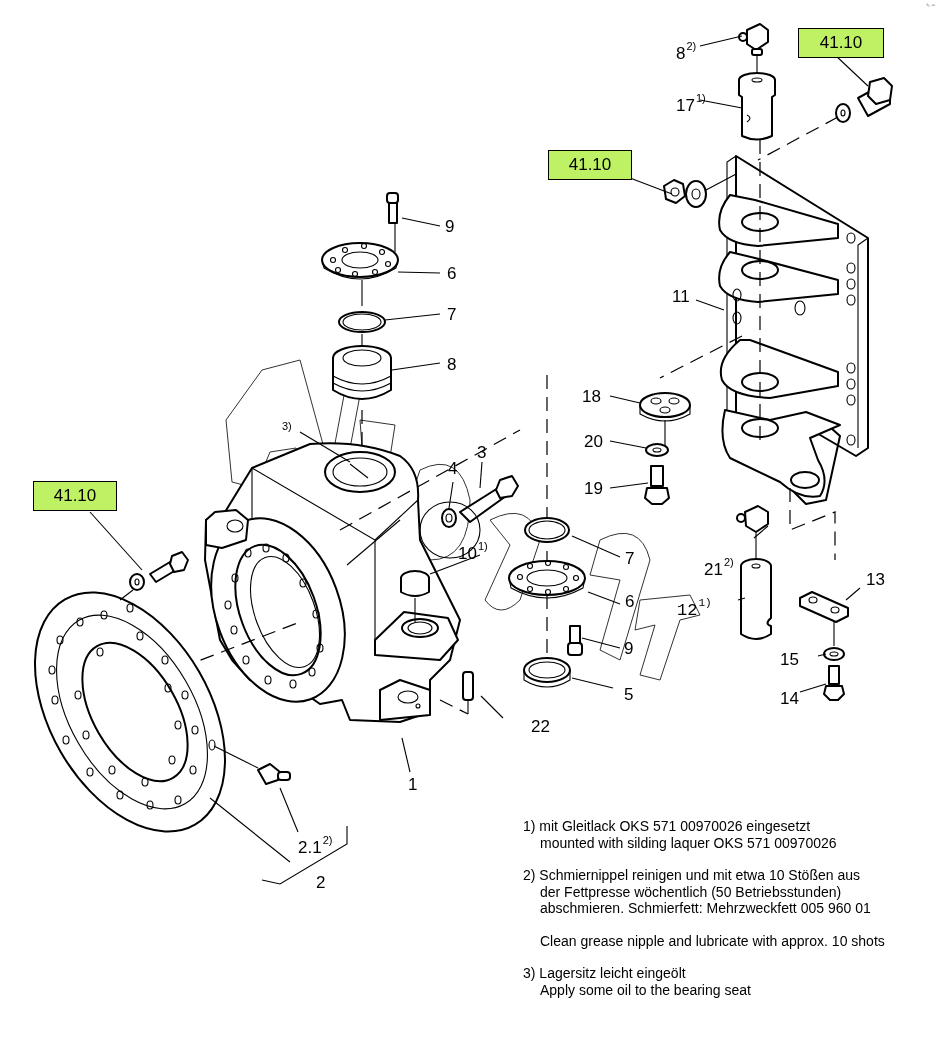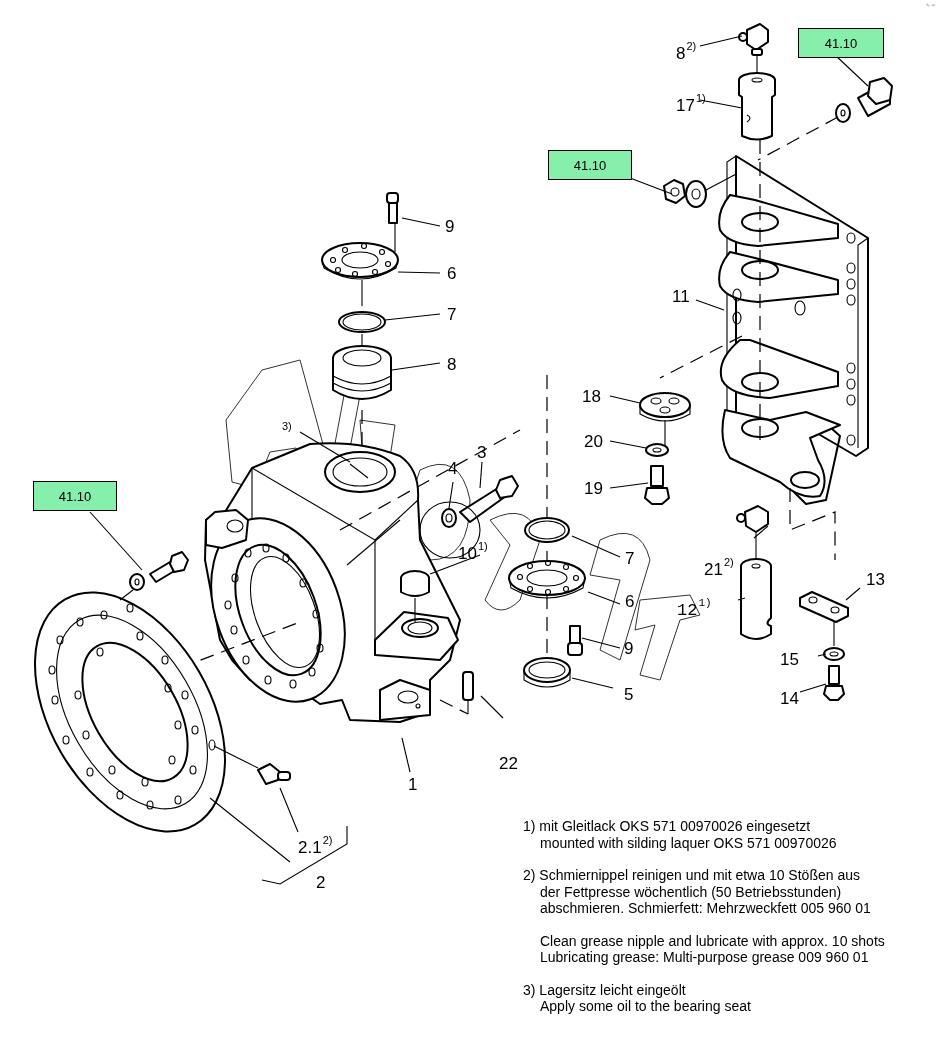--- a/index.html
+++ b/index.html
@@ -7,21 +7,21 @@
   #stage{position:absolute;left:0;top:0;width:941px;height:1062px;}
   svg#drawing{position:absolute;left:0;top:0;}
   .ln{fill:none;stroke:#000;stroke-width:2;stroke-linejoin:round;stroke-linecap:round;}
   .ln-thin{fill:none;stroke:#000;stroke-width:1.1;}
   .dash{fill:none;stroke:#000;stroke-width:1.2;stroke-dasharray:14 8;}
   .leader{fill:none;stroke:#000;stroke-width:1.1;}
   .wm{fill:none;stroke:#333;stroke-width:1;}
   .fillw{fill:#fff;}
   .lbl{position:absolute;font-size:17px;line-height:17px;white-space:nowrap;}
   .lbl sup{font-size:11px;position:relative;top:-2px;margin-left:1px;}
-  .ref-box{position:absolute;border:1.2px solid #000;background:#86efac;font-size:13px;display:flex;align-items:center;justify-content:center;}
+  .ref-box{position:absolute;border:1.2px solid #000;background:#bef264;font-size:17px;display:flex;align-items:center;justify-content:center;}
   .notes{position:absolute;left:523px;top:818px;font-size:14px;line-height:16.5px;}
   .note-p{margin:0 4px 16px 0;}
   .note-line{white-space:nowrap;}
   .indent{padding-left:17px;}
   .corner-mark{position:absolute;right:6px;top:2px;font-size:5px;color:#888;}
 </style>
 </head>
 <body>
 
 <div id="stage">
@@ -343,21 +343,21 @@
 <div class="lbl" style="left:582px;top:388px;"><span>18</span></div>
 <div class="lbl" style="left:584px;top:433px;"><span>20</span></div>
 <div class="lbl" style="left:584px;top:480px;text-align:center;"><span>19</span></div>
 <div class="lbl" style="left:477px;top:444px;"><span>3</span></div>
 <div class="lbl" style="left:448px;top:460px;"><span>4</span></div>
 <div class="lbl" style="left:458px;top:540px;"><span>10</span><sup>1)</sup></div>
 <div class="lbl" style="left:625px;top:550px;"><span>7</span></div>
 <div class="lbl" style="left:625px;top:593px;"><span>6</span></div>
 <div class="lbl" style="left:624px;top:640px;"><span>9</span></div>
 <div class="lbl" style="left:624px;top:686px;"><span>5</span></div>
-<div class="lbl" style="left:499px;top:718px;margin-top:37px;"><span>22</span></div>
+<div class="lbl" style="left:531px;top:718px;"><span>22</span></div>
 <div class="lbl" style="left:408px;top:776px;"><span>1</span></div>
 <div class="lbl" style="left:704px;top:556px;"><span>21</span><sup>2)</sup></div>
 <div class="lbl" style="left:677px;top:597px;font-family:Liberation Mono, monospace;"><span>12</span><sup>1)</sup></div>
 <div class="lbl" style="left:866px;top:571px;"><span>13</span></div>
 <div class="lbl" style="left:780px;top:651px;"><span>15</span></div>
 <div class="lbl" style="left:780px;top:690px;"><span>14</span></div>
 <div class="lbl" style="left:298px;top:834px;"><span>2.1</span><sup>2)</sup></div>
 <div class="lbl" style="left:316px;top:874px;"><span>2</span></div>
 <div class="lbl" style="left:282px;top:418px;font-size:11px;"><span>3)</span></div>
 
@@ -366,21 +366,20 @@
     <div class="note-line"><span>1)</span> <span>mit Gleitlack OKS 571 00970026 eingesetzt</span></div>
     <div class="note-line indent">mounted with silding laquer OKS 571 00970026</div>
   </div>
   <div class="note-p">
     <div class="note-line"><span>2)</span> <span>Schmiernippel reinigen und mit  etwa 10 Stößen aus</span></div>
     <div class="note-line indent">der Fettpresse wöchentlich (50 Betriebsstunden)</div>
     <div class="note-line indent">abschmieren. Schmierfett: Mehrzweckfett 005 960 01</div>
   </div>
   <div class="note-p">
     <div class="note-line indent">Clean grease nipple and lubricate with approx. 10 shots</div>
-    <div class="note-line indent">Lubricating grease: Multi-purpose grease 009 960 01</div>
   </div>
   <div class="note-p">
     <div class="note-line"><span>3)</span> <span>Lagersitz leicht eingeölt</span></div>
     <div class="note-line indent">Apply some oil to the bearing seat</div>
   </div>
 </div>
 
 <div class="corner-mark">✎ ═</div>
 </div>
 

